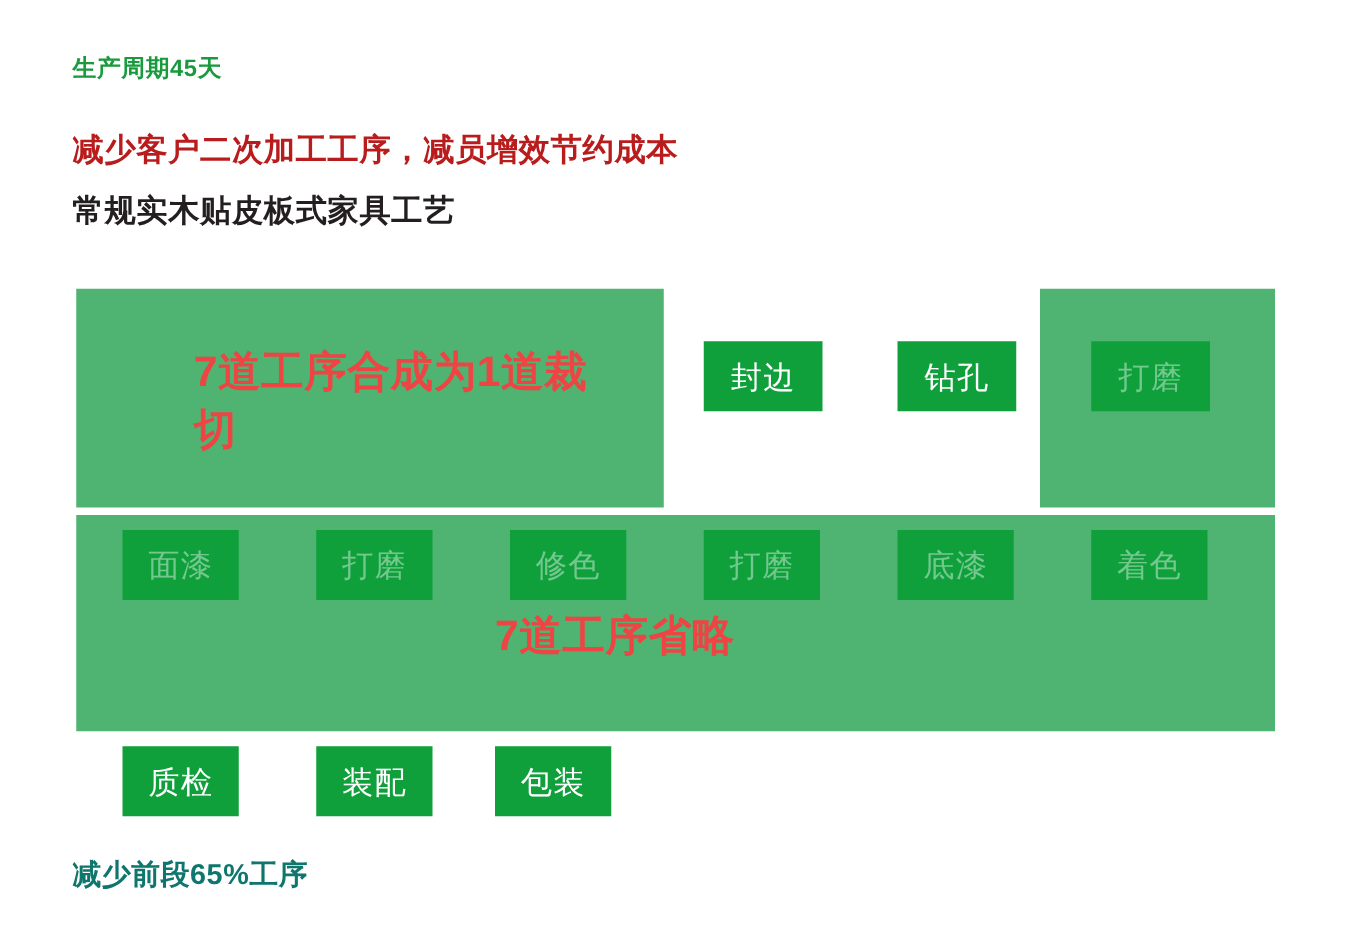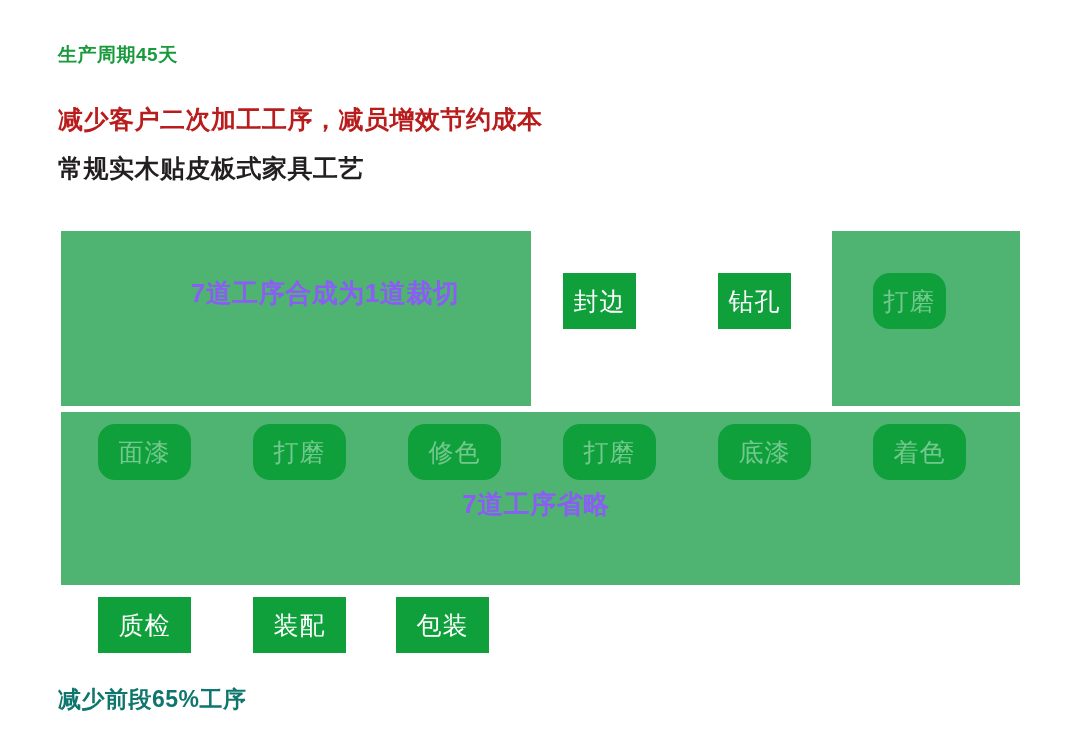--- a/index.html
+++ b/index.html
@@ -81,25 +81,24 @@
     align-items: center;
     justify-content: center;
     font-size: 25px;
     font-weight: normal;
     color: #ffffff;
     letter-spacing: 1px;
     box-sizing: border-box;
   }
   .box.dim {
     color: rgba(255, 255, 255, 0.42);
-    border-radius: 17px;
-  }
-
-  
-  .r1 { top: 273px; height: 56px; width: 73px; }
+  }
+
+  
+  .r1 { top: 273px; height: 56px; width: 95px; }
   #box-xuancai { left: 98px; }
   #box-hidden1 { left: 253px; }
   #box-shaguang{ left: 408px; }
   #box-fengbian{ left: 563px; }
   #box-zuankong{ left: 718px; }
   #box-damo-r1 { left: 873px; }
 
   
   .r2 { top: 424px; height: 56px; width: 93px; }
   #box-mianqi  { left: 98px; }
@@ -111,25 +110,25 @@
 
   
   .r3 { top: 597px; height: 56px; width: 93px; }
   #box-zhijian { left: 98px; }
   #box-zhuangpei { left: 253px; }
   #box-baozhuang { left: 396px; }
 
   
   .callout {
     position: absolute;
-    color: #8b5cf6;
-    font-size: 26px;
-    font-weight: bold;
-    letter-spacing: 0.5px;
-    text-align: center;
+    color: #ef4444;
+    font-size: 34px;
+    font-weight: bold;
+    letter-spacing: 0.5px;
+    text-align: left;
     line-height: 1.35;
   }
   #callout-merge {
     left: 155px;
     top: 276px;
     width: 340px;
   }
   #callout-omit {
     left: 396px;
     top: 487px;

